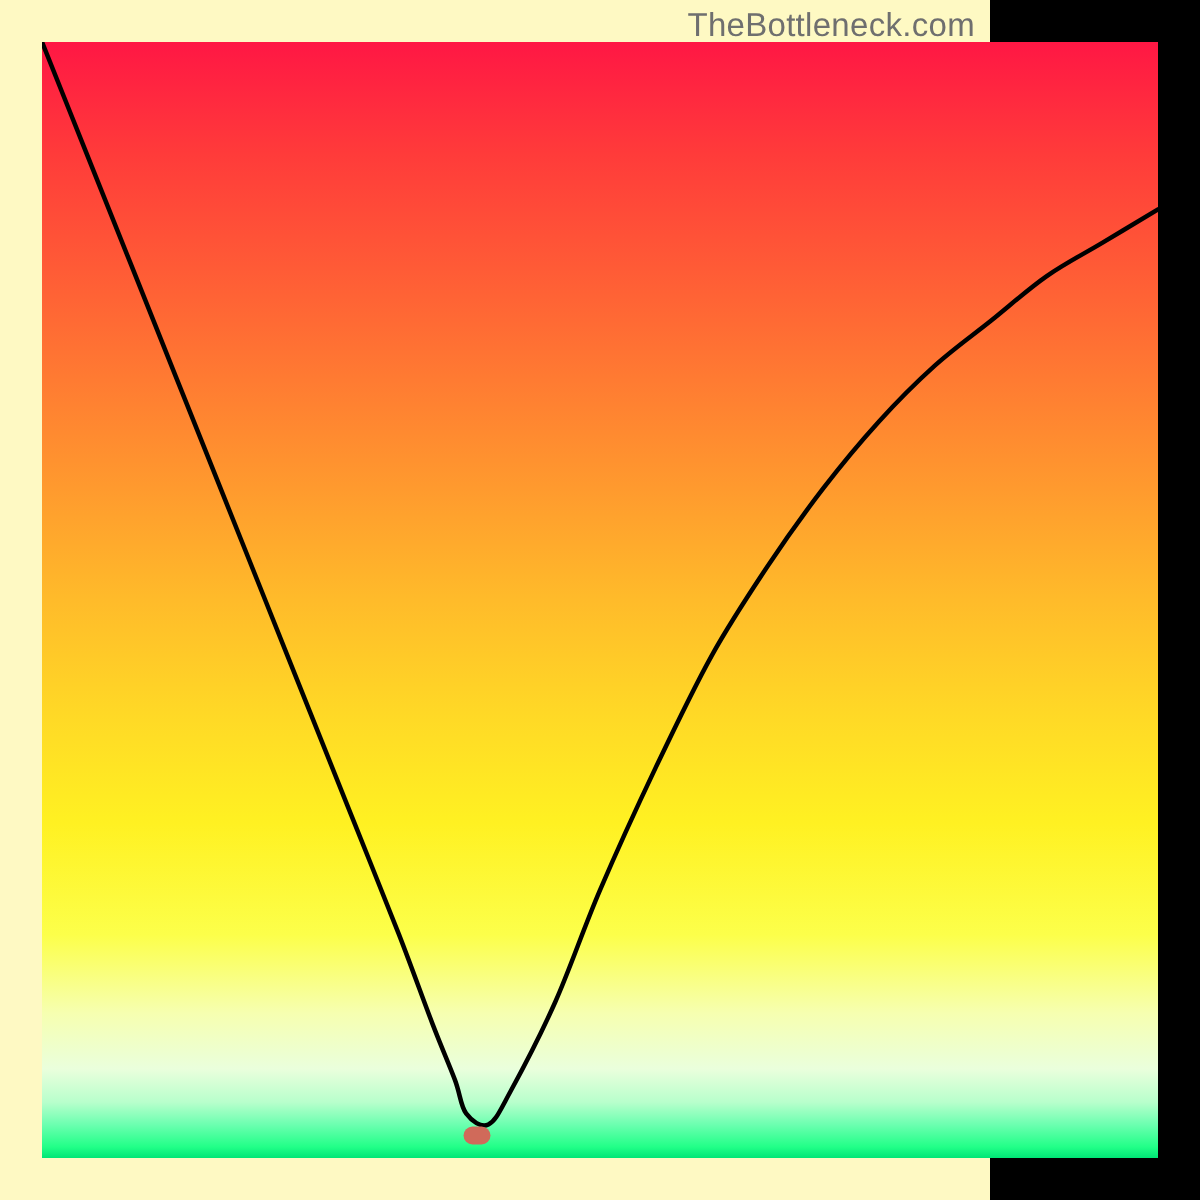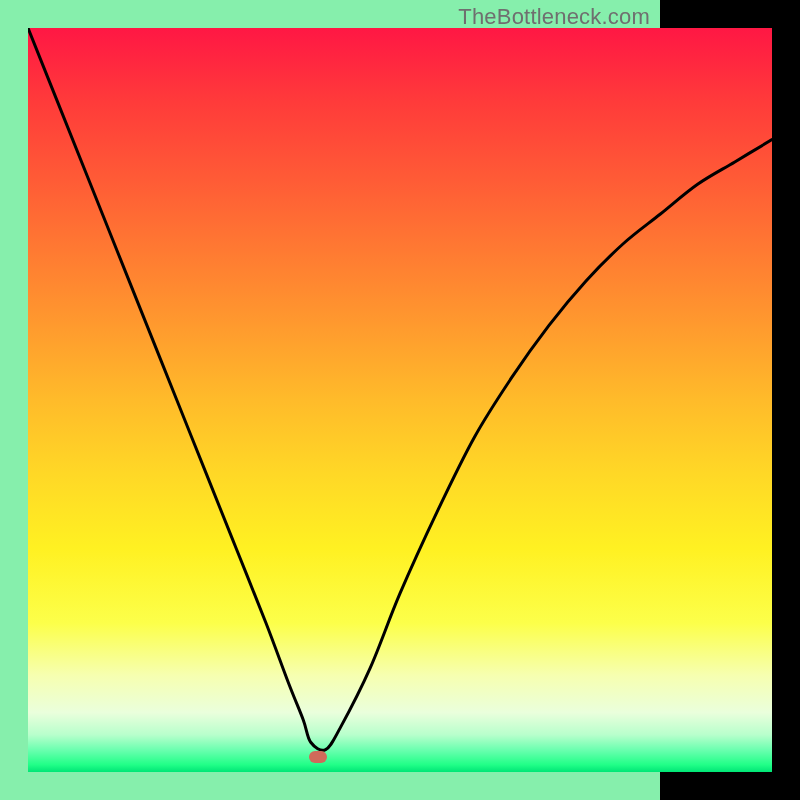--- a/index.html
+++ b/index.html
@@ -8,21 +8,21 @@
     width: 800px;
     height: 800px;
     background: #000000;
     overflow: hidden;
     font-family: Arial, Helvetica, sans-serif;
   }
   .frame {
     position: relative;
     width: 660px;
     height: 800px;
-    background: #86efac;
+    background: #fef9c3;
   }
   .watermark {
     position: absolute;
     top: 4px;
     right: 10px;
     color: #6f6f6f;
     font-size: 22px;
     font-weight: 500;
     letter-spacing: 0.2px;
     z-index: 10;

